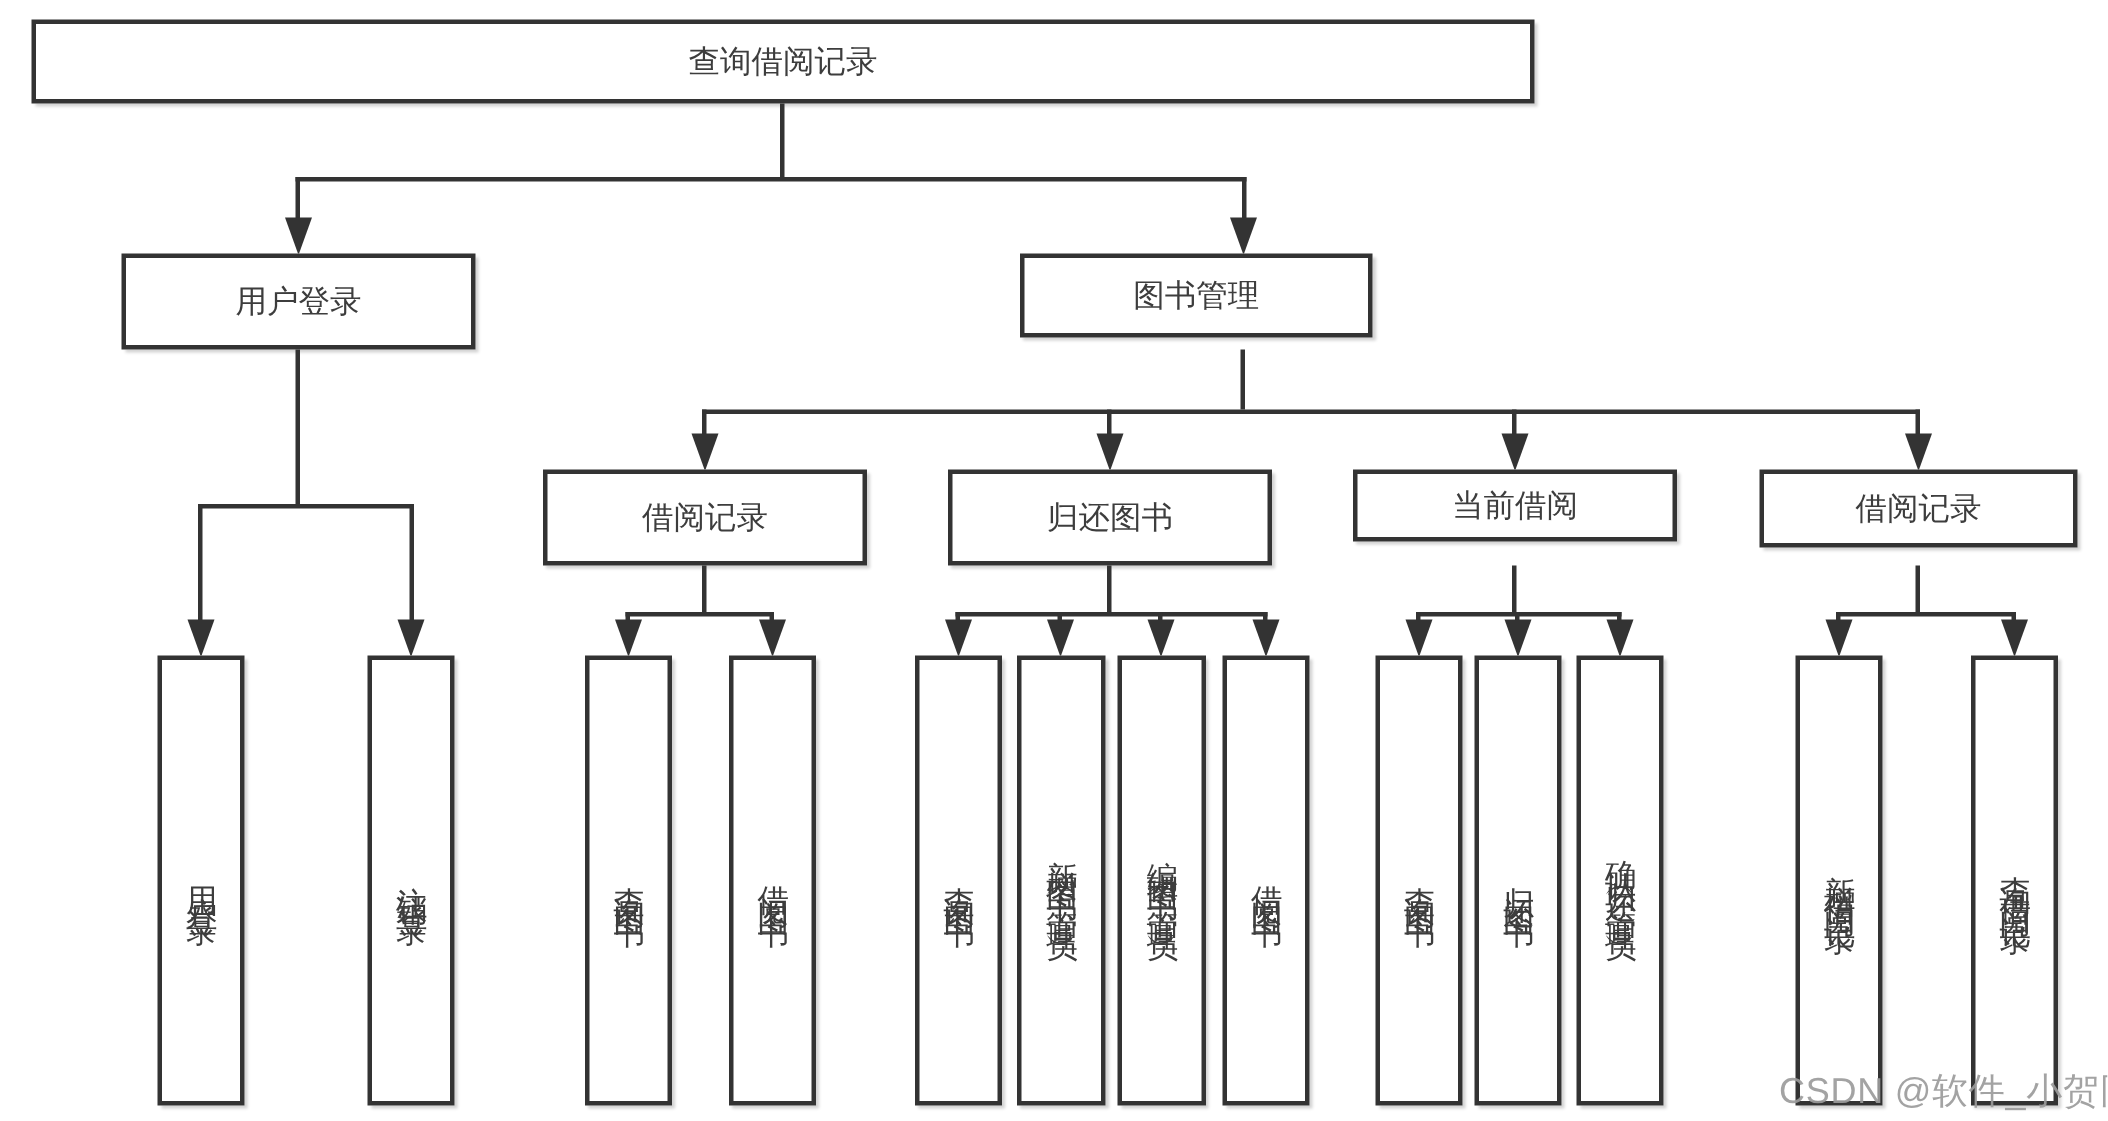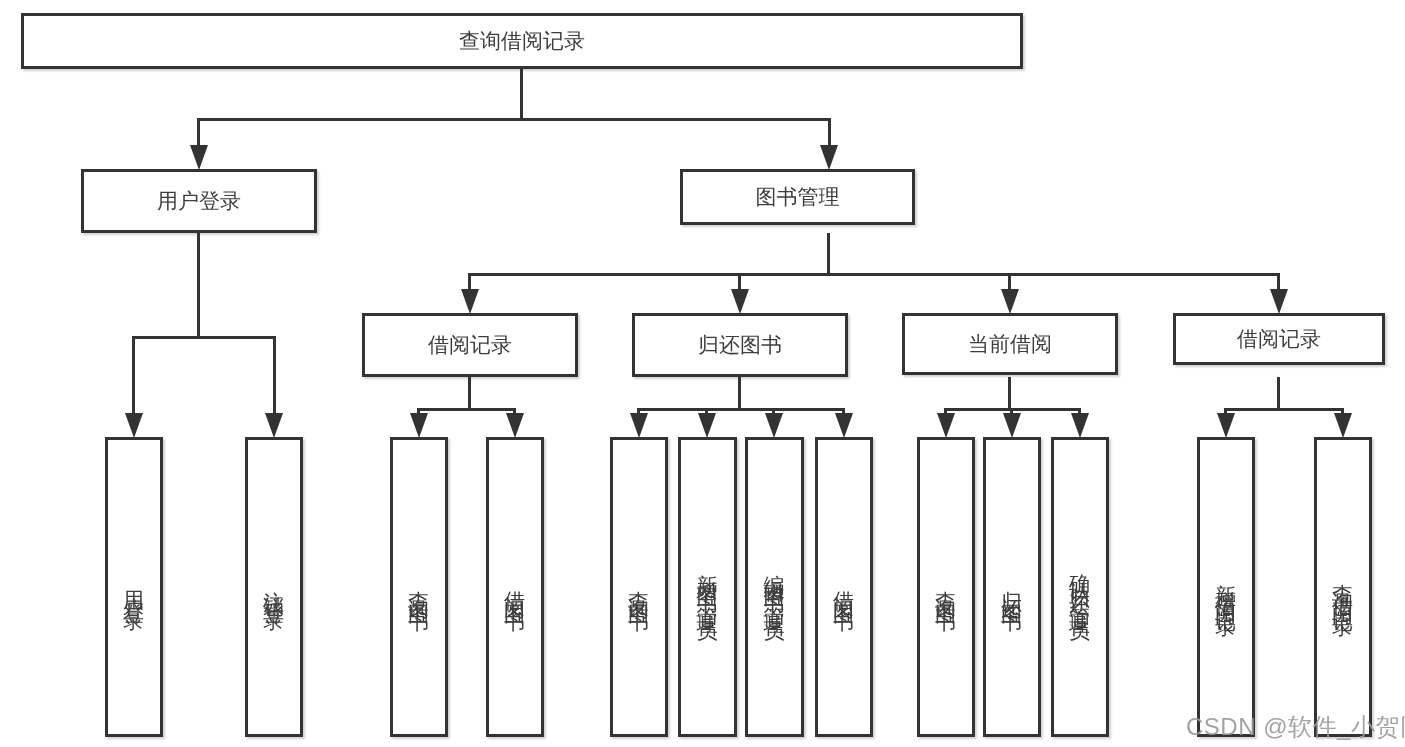--- a/index.html
+++ b/index.html
@@ -66,21 +66,21 @@
   <div class="arrow" style="left:1001px;top:289px"></div>
   <div class="vline" style="left:1277px;top:273px;height:18px"></div>
   <div class="arrow" style="left:1270px;top:289px"></div>
 
   <div class="box" style="left:362px;top:313px;width:216px;height:64px">
     <span>借阅记录</span>
   </div>
   <div class="box" style="left:632px;top:313px;width:216px;height:64px">
     <span>归还图书</span>
   </div>
-  <div class="box" style="left:902px;top:313px;width:216px;height:62px">
+  <div class="box" style="left:902px;top:313px;width:216px;height:48px">
     <span>当前借阅</span>
   </div>
   <div class="box" style="left:1173px;top:313px;width:212px;height:52px">
     <span>借阅记录</span>
   </div>
 
   <div class="vline" style="left:468px;top:377px;height:31px"></div>
   <div class="hline" style="left:417px;top:408px;width:99px"></div>
   <div class="vline" style="left:417px;top:408px;height:7px"></div>
   <div class="arrow" style="left:410px;top:413px"></div>

